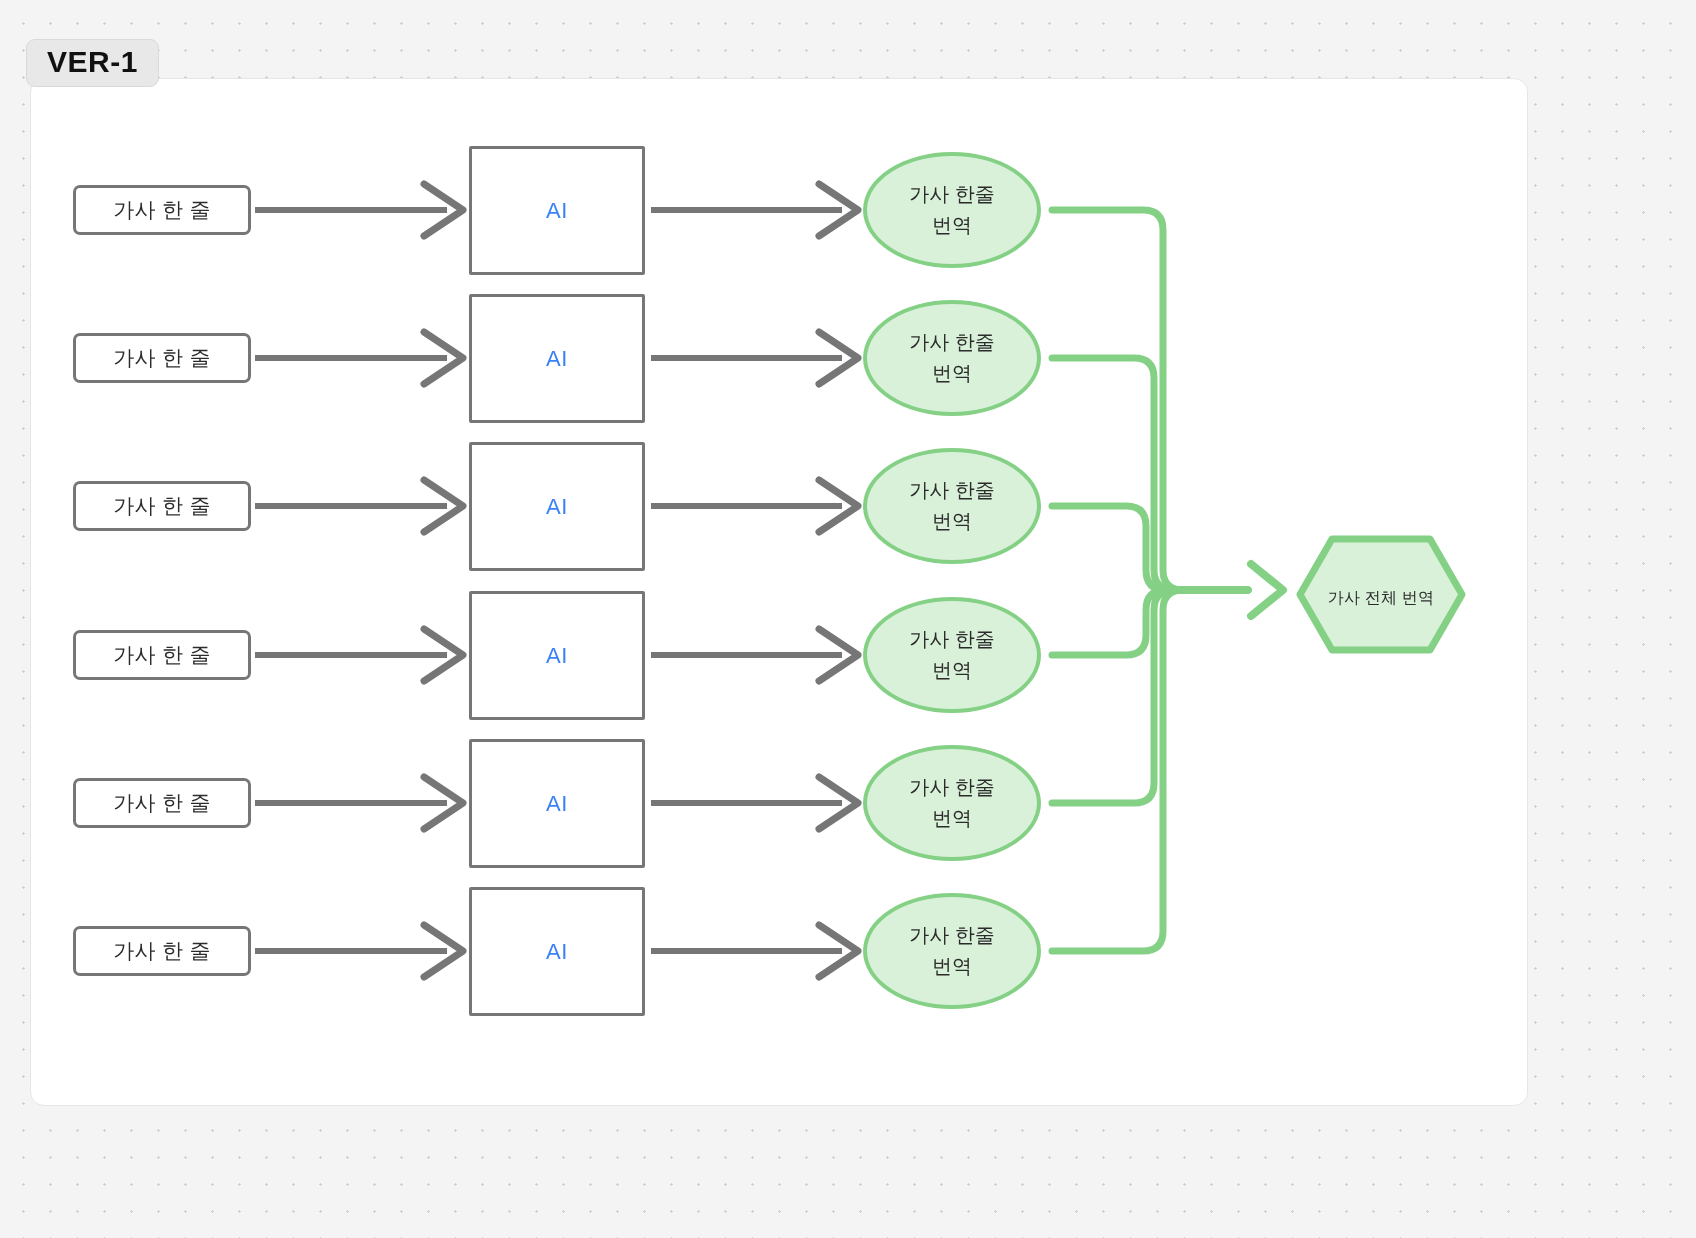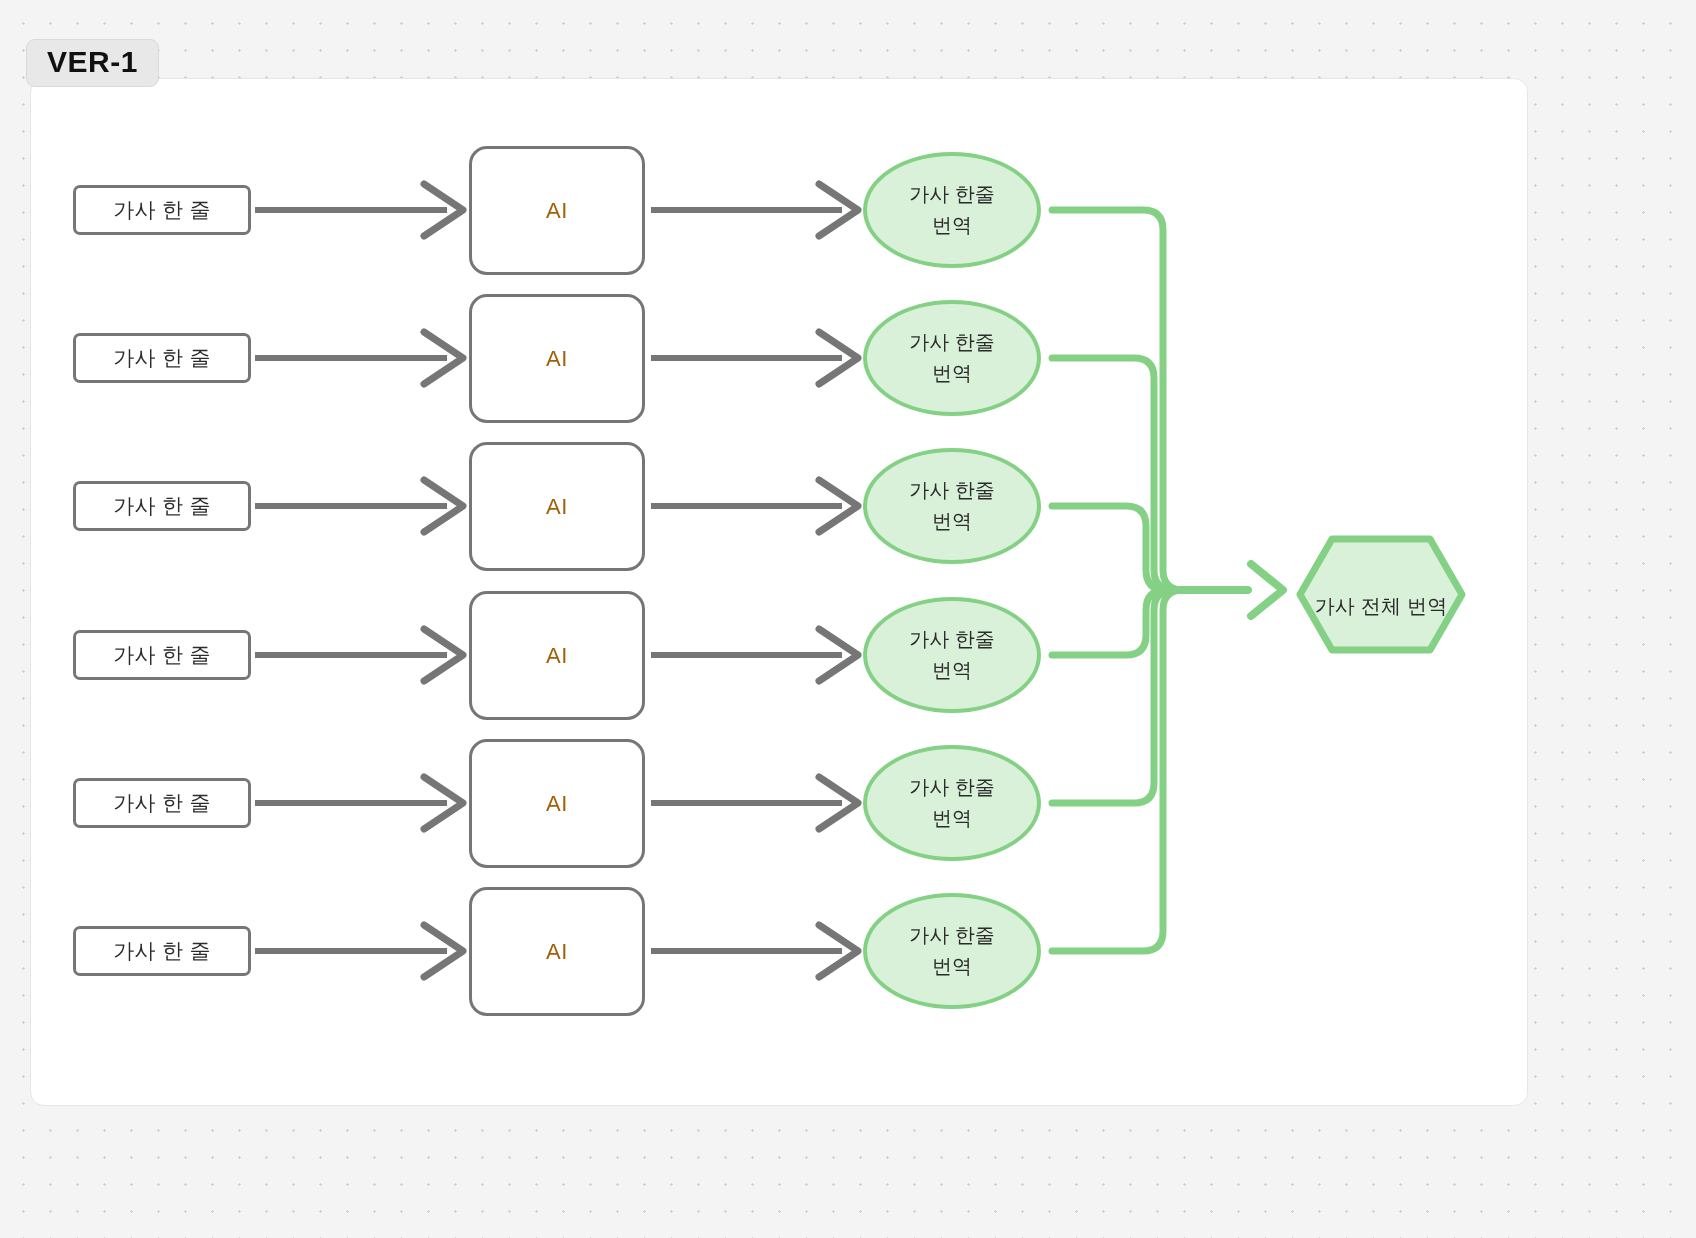--- a/index.html
+++ b/index.html
@@ -76,27 +76,27 @@
     letter-spacing: 0.3px;
   }
 
   
   .ai-box {
     position: absolute;
     width: 176px;
     height: 129px;
     box-sizing: border-box;
     border: 3px solid #767676;
-    border-radius: 18px;
+    border-radius: 2px;
     background: #ffffff;
     display: flex;
     align-items: center;
     justify-content: center;
     font-size: 22px;
-    color: #a16207;
+    color: #3b82f6;
     letter-spacing: 0.5px;
   }
 
   
   .ellipse-node {
     position: absolute;
     width: 178px;
     height: 116px;
     box-sizing: border-box;
     border: 4px solid #84d186;
@@ -117,27 +117,27 @@
   #hexagon-node {
     position: absolute;
     left: 1296px;
     top: 535px;
     width: 170px;
     height: 119px;
   }
   #hexagon-node .hex-label {
     position: absolute;
     left: 0;
-    top: 12px;
+    top: 4px;
     width: 170px;
     height: 119px;
     display: flex;
     align-items: center;
     justify-content: center;
-    font-size: 20px;
+    font-size: 16px;
     color: #2b2b2b;
     letter-spacing: 0.2px;
   }
 </style>
 </head>
 <body>
 
 <div id="version-pill">VER-1</div>
 
 <div id="diagram-canvas"></div>

